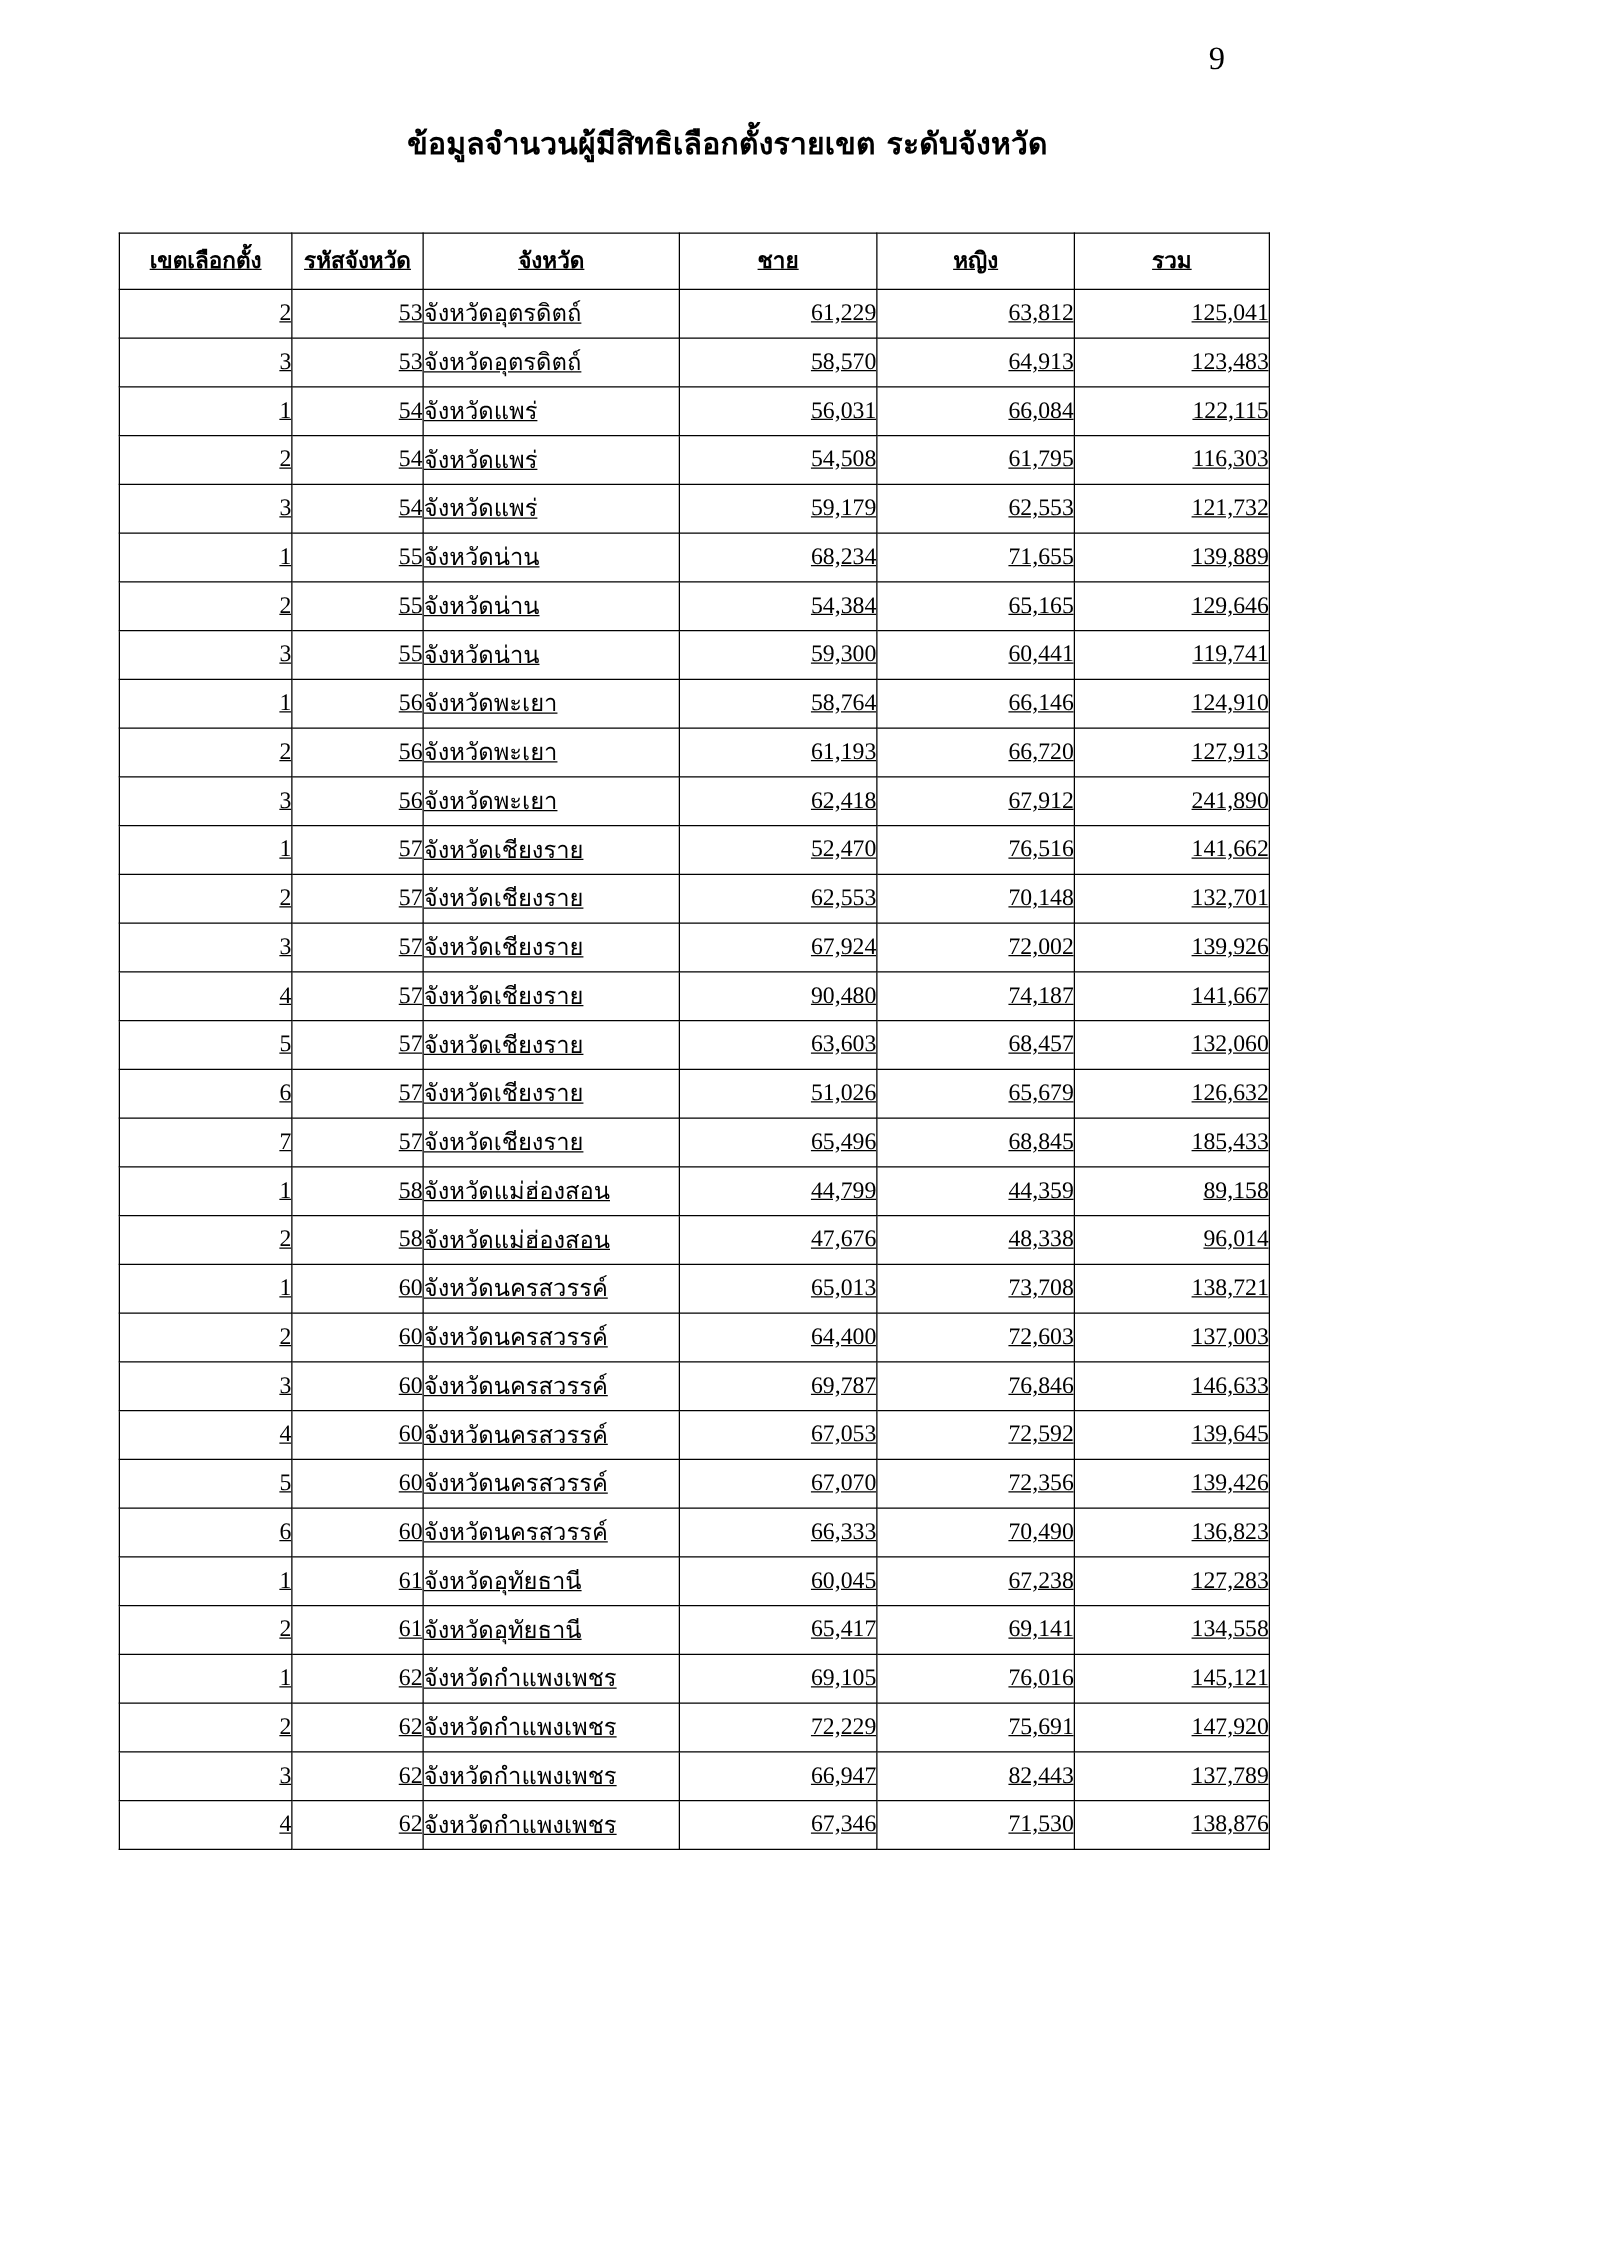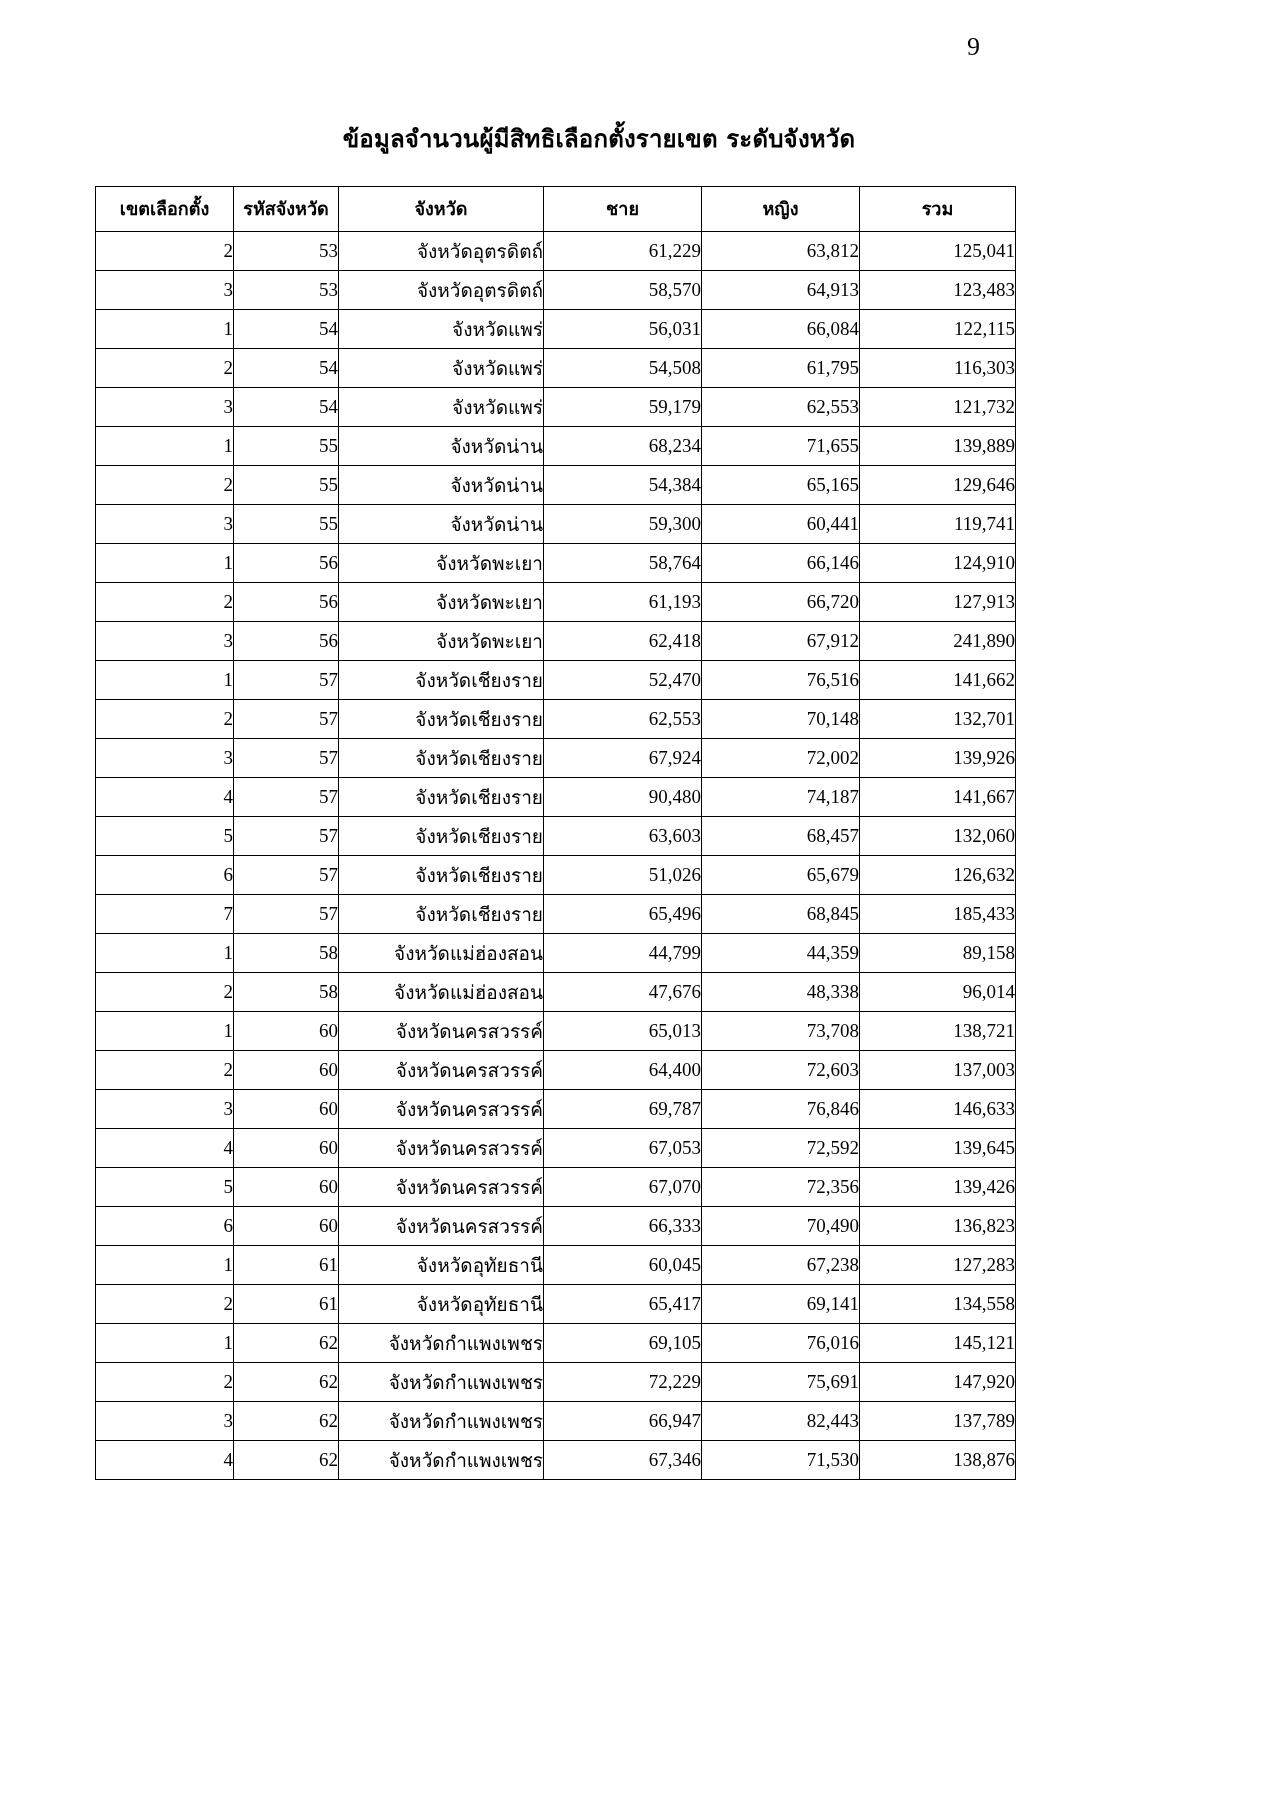--- a/index.html
+++ b/index.html
@@ -30,38 +30,38 @@
     top: 34px;
     right: 300px;
     font-size: 26px;
     font-family: "Liberation Serif", "DejaVu Serif", serif;
     line-height: 1;
   }
 
   
   .doc-title {
     position: absolute;
-    top: 124px;
+    top: 100px;
     left: 0;
     width: 1164px;
     text-align: center;
     font-size: 24px;
     font-weight: bold;
     font-family: "DejaVu Sans", "Liberation Sans", sans-serif;
     letter-spacing: 0.2px;
     line-height: 1.25;
-    padding-left: 17px;
   }
 
   
   .table-wrap {
     position: absolute;
     top: 186px;
     left: 95px;
     width: 920px;
+    text-decoration: underline;
   }
 
   table.voters {
     border-collapse: collapse;
     width: 920px;
     table-layout: fixed;
     font-family: "Liberation Serif", "DejaVu Serif", serif;
   }
 
   table.voters th,
@@ -92,21 +92,21 @@
   col.c-male  { width: 158px; }
   col.c-female{ width: 158px; }
   col.c-total { width: 156px; }
 
   td.num {
     text-align: right;
     padding-right: 10px;
     font-family: "Liberation Serif", "DejaVu Serif", serif;
   }
   td.prov {
-    text-align: right;
+    text-align: left;
     padding-left: 4px;
     font-family: "DejaVu Sans", "Liberation Sans", sans-serif;
     font-size: 17px;
   }
 </style>
 </head>
 <body>
 
 <div class="page">
 

